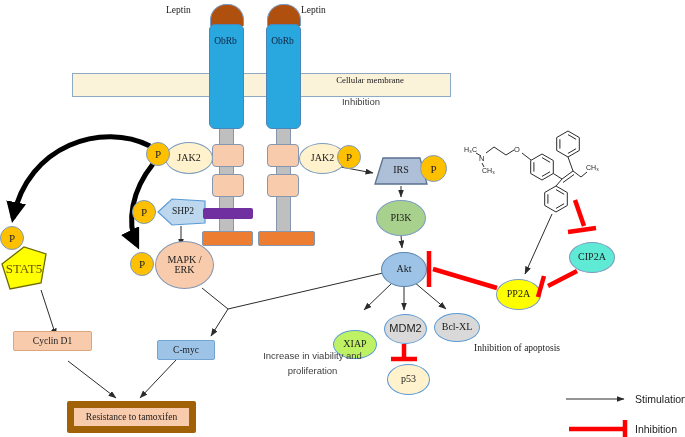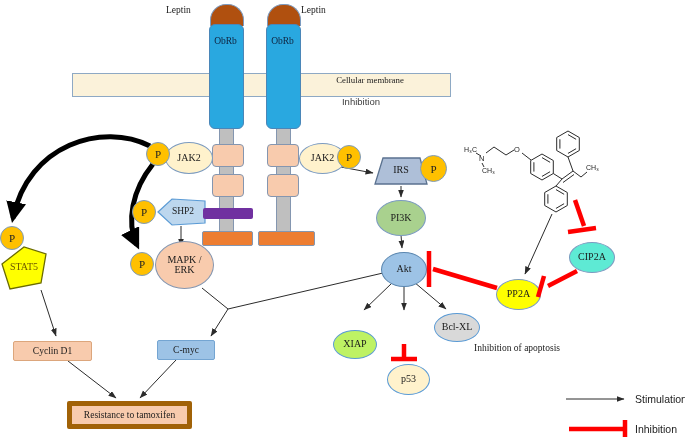--- a/index.html
+++ b/index.html
@@ -137,40 +137,45 @@
   <div class="node oval" style="left:299px;top:143px;width:45px;height:29px;background:#FFF2CC;">JAK2</div>
 
   <div class="node pcircle" style="left:146px;top:142px;">P</div>
   <div class="node pcircle" style="left:337px;top:145px;">P</div>
   <div class="node pcircle" style="left:132px;top:200px;">P</div>
   <div class="node pcircle" style="left:130px;top:252px;">P</div>
   <div class="node pcircle" style="left:0px;top:226px;">P</div>
   <div class="node pcircle" style="left:420px;top:155px;width:25px;height:25px;">P</div>
 
   <div class="label" style="left:163px;top:206px;width:40px;text-align:center;font-size:9.5px;">SHP2</div>
-  <div class="label" style="left:4px;top:261px;width:40px;text-align:center;font-size:10px;color:#6d5600;">STAT5</div>
+  <div class="label" style="left:4px;top:261px;width:40px;text-align:center;font-size:13px;color:#6d5600;">STAT5</div>
   <div class="label" style="left:380px;top:164px;width:42px;text-align:center;font-size:10px;">IRS</div>
 
   <div class="node oval" style="left:155px;top:241px;width:57px;height:46px;background:#F8CBAD;border-color:#8496b0;flex-direction:column;font-family:Liberation Serif, serif;">
     <span>MAPK /</span>
     <span>ERK</span>
   </div>
 
   <div class="node oval" style="left:376px;top:200px;width:48px;height:34px;background:#A9D18E;">PI3K</div>
   <div class="node oval" style="left:381px;top:252px;width:44px;height:33px;background:#9DC3E6;border-color:#5b87b0;">Akt</div>
   <div class="node oval" style="left:333px;top:330px;width:42px;height:27px;background:#bef264;border-color:#5b9bd5;">XIAP</div>
+  <div class="node oval" style="left:384px;top:314px;width:41px;height:28px;background:#D9D9D9;border-color:#5b9bd5;font-family:'Liberation Sans',sans-serif;font-size:11px;">MDM2</div>
   <div class="node oval" style="left:434px;top:313px;width:44px;height:27px;background:#D9D9D9;border-color:#5b9bd5;">Bcl-XL</div>
   <div class="node oval" style="left:387px;top:364px;width:41px;height:29px;background:#FFF2CC;border-color:#5b9bd5;">p53</div>
   <div class="node oval" style="left:496px;top:279px;width:43px;height:29px;background:#FFFF00;">PP2A</div>
   <div class="node oval" style="left:569px;top:242px;width:44px;height:29px;background:#5eead4;">CIP2A</div>
 
-  <div class="node rect" style="left:13px;top:341px;width:77px;height:18px;background:#F8CBAD;border:1px solid #dca67c;font-size:9.5px;">Cyclin  D1</div>
+  <div class="node rect" style="left:13px;top:331px;width:77px;height:18px;background:#F8CBAD;border:1px solid #dca67c;font-size:9.5px;">Cyclin  D1</div>
   <div class="node rect" style="left:157px;top:340px;width:56px;height:18px;background:#9DC3E6;border:1px solid #74a5d2;font-size:9.5px;">C-myc</div>
-  <div class="node rect" style="left:67px;top:401px;width:115px;height:18px;background:#F8CBAD;border:5px solid #a16207;font-size:9.5px;">Resistance to tamoxifen</div>
-
+  <div class="node rect" style="left:67px;top:401px;width:115px;height:18px;background:#F8CBAD;border:7px solid #a16207;font-size:9.5px;">Resistance to tamoxifen</div>
+
+  <div class="slabel txtc" style="left:255px;top:348px;width:115px;line-height:15px;">
+    <div>Increase in viability and</div>
+    <div>proliferation</div>
+  </div>
   <div class="label" style="left:474px;top:343px;">Inhibition of apoptosis</div>
 
   <div class="slabel" style="left:635px;top:393px;font-size:10.5px;color:#1b1b1b;">Stimulation</div>
   <div class="slabel" style="left:635px;top:423px;font-size:10.5px;color:#1b1b1b;">Inhibition</div>
 
   <svg class="layer" id="overlay" viewBox="0 0 685 437" xmlns="http://www.w3.org/2000/svg">
     <g stroke="#FF0000" stroke-width="4.5" fill="none" stroke-linecap="butt">
       <g>
         <line x1="497" y1="288" x2="433" y2="269"></line>
         <line x1="429" y1="251" x2="429" y2="287"></line>

